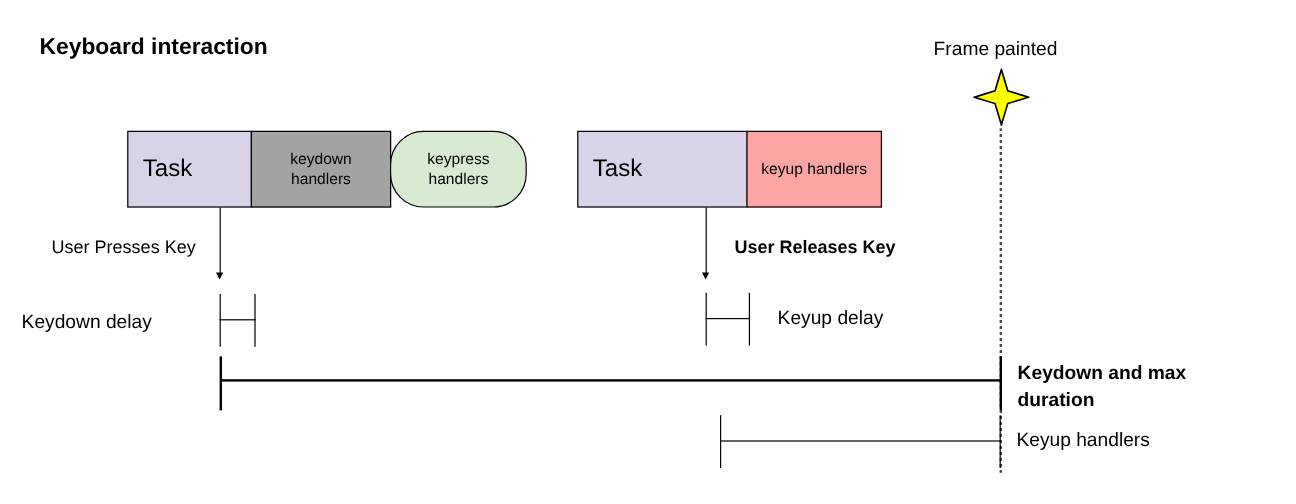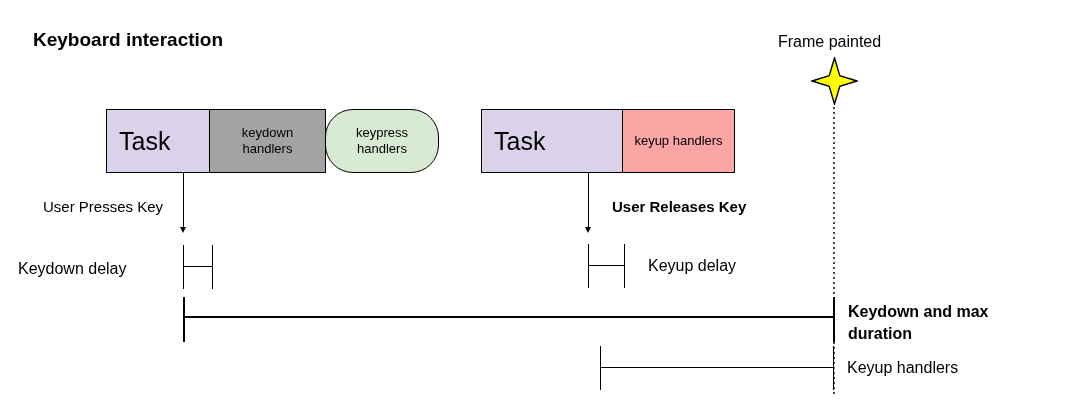--- a/index.html
+++ b/index.html
@@ -27,21 +27,21 @@
     background-image: repeating-linear-gradient(to bottom, #4a4a4a 0 2px, transparent 2px 5px);
   }
 
   .task-row { display: flex; top: 109px; height: 64px; }
   .cell {
     height: 64px;
     border: 1px solid #000;
     display: flex; align-items: center;
   }
   .cell + .cell { margin-left: -1px; }
-  .cell.task { padding-left: 12px; font-size: 25px; }
+  .cell.task { padding-left: 12px; font-size: 20px; }
   .cell.handlers { justify-content: center; text-align: center; font-size: 13px; line-height: 16px; }
   .wrap2 { display: inline-block; width: 90px; }
 
   .vline { width: 1px; background: #000; }
   .drop-line { top: 173px; height: 55px; }
   .arrowhead {
     width: 0; height: 0;
     border-left: 3px solid transparent;
     border-right: 3px solid transparent;
     border-top: 6px solid #000;

